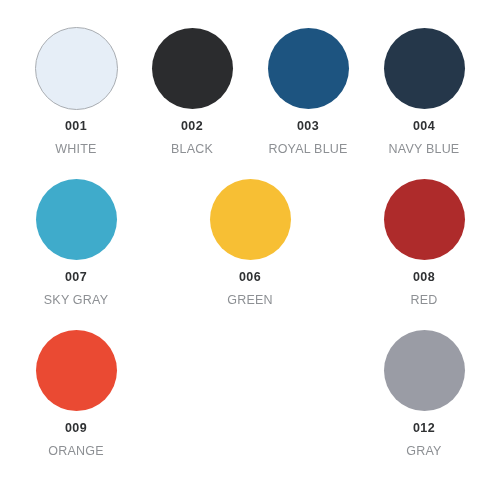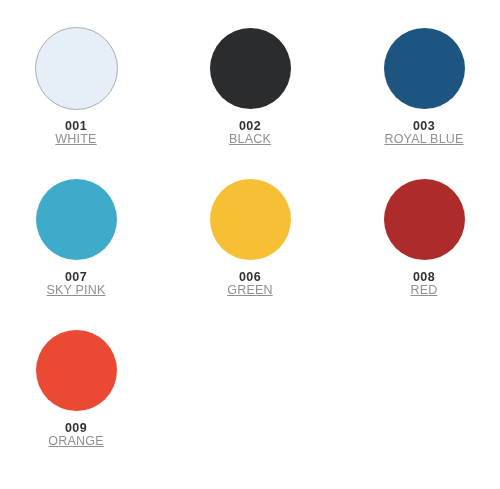--- a/index.html
+++ b/index.html
@@ -73,23 +73,23 @@
     text-align: center;
     white-space: nowrap;
   }
 
   .swatch-name {
     font-size: 12.5px;
     font-weight: normal;
     color: #8d9094;
     letter-spacing: 0.2px;
     line-height: 1;
+    margin-top: 10px;
     text-align: center;
     white-space: nowrap;
-    text-decoration: underline;
   }
 </style>
 </head>
 <body style="background: rgb(255, 255, 255);">
 
 <div id="swatch-sheet">
 
   <div class="swatch-row">
     <div class="swatch-cell">
       <div class="swatch-disc-wrap">
@@ -105,29 +105,36 @@
       <div class="swatch-code">002</div>
       <div class="swatch-name">BLACK</div>
     </div>
     <div class="swatch-cell">
       <div class="swatch-disc-wrap">
         <span class="swatch-disc" style="background: rgb(29, 84, 128);"></span>
       </div>
       <div class="swatch-code">003</div>
       <div class="swatch-name">ROYAL BLUE</div>
     </div>
+    <div class="swatch-cell">
+      <div class="swatch-disc-wrap">
+        <span class="swatch-disc" style="background: rgb(37, 55, 74);"></span>
+      </div>
+      <div class="swatch-code">004</div>
+      <div class="swatch-name">NAVY BLUE</div>
+    </div>
   </div>
 
   <div class="swatch-row">
     <div class="swatch-cell">
       <div class="swatch-disc-wrap">
         <span class="swatch-disc" style="background: rgb(63, 171, 203);"></span>
       </div>
       <div class="swatch-code">007</div>
-      <div class="swatch-name">SKY PINK</div>
+      <div class="swatch-name">SKY GRAY</div>
     </div>
     <div class="swatch-cell">
       <div class="swatch-disc-wrap">
         <span class="swatch-disc" style="background: rgb(247, 191, 52);"></span>
       </div>
       <div class="swatch-code">006</div>
       <div class="swatch-name">GREEN</div>
     </div>
     <div class="swatch-cell">
       <div class="swatch-disc-wrap">
@@ -139,15 +146,22 @@
   </div>
 
   <div class="swatch-row">
     <div class="swatch-cell">
       <div class="swatch-disc-wrap">
         <span class="swatch-disc" style="background: rgb(234, 74, 51);"></span>
       </div>
       <div class="swatch-code">009</div>
       <div class="swatch-name">ORANGE</div>
     </div>
+    <div class="swatch-cell">
+      <div class="swatch-disc-wrap">
+        <span class="swatch-disc" style="background: rgb(154, 156, 165);"></span>
+      </div>
+      <div class="swatch-code">012</div>
+      <div class="swatch-name">GRAY</div>
+    </div>
   </div>
 
 </div>
 
 </body></html>

